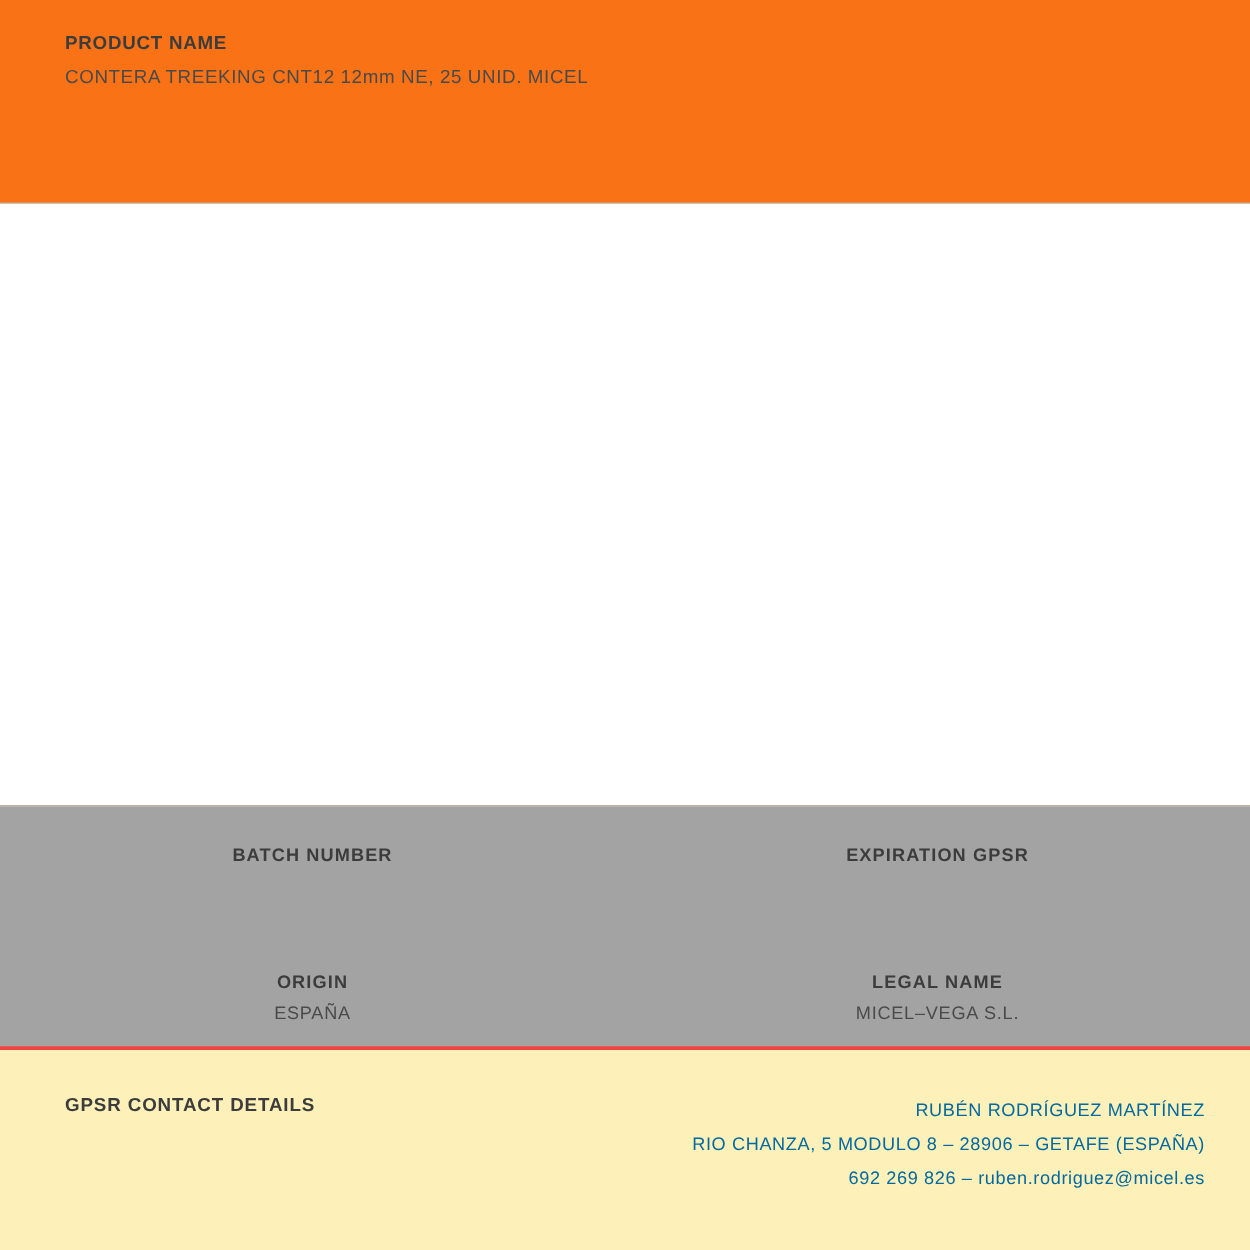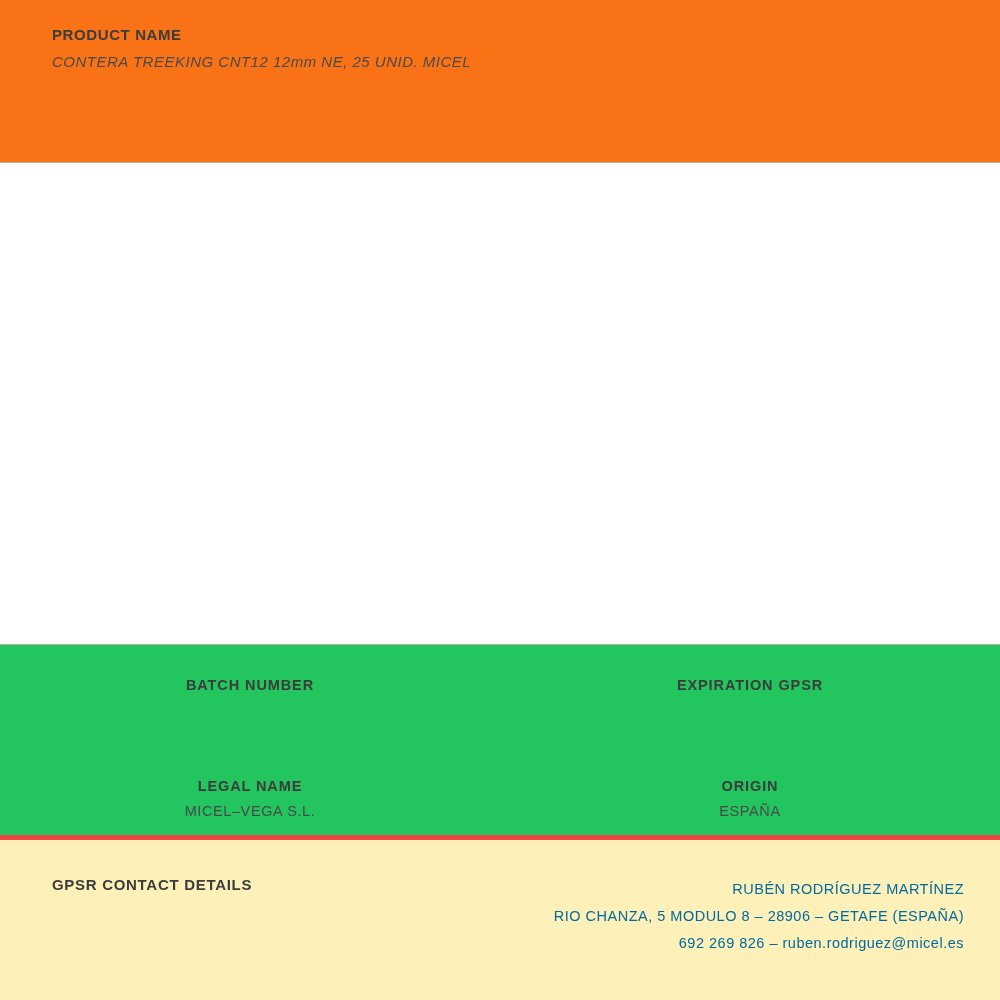--- a/index.html
+++ b/index.html
@@ -36,42 +36,41 @@
     letter-spacing: 0.6px;
     color: #3c3c3c;
     margin: 0 0 10px 0;
   }
   .field-value {
     font-size: 15px;
     letter-spacing: 0.5px;
     color: #4a4a4a;
     margin: 0 0 0 0;
     font-weight: normal;
-    font-style: italic;
   }
   .field-group {
     margin-bottom: 28px;
   }
   .field-group.last {
     margin-bottom: 0;
   }
 
   
   .middle-block {
     background: #ffffff;
     flex: 1 1 auto;
     border-bottom: 1px solid #b9b2a0;
   }
 
   
   .lower-block {
-    background: #22c55e;
+    background: #a3a3a3;
     height: 195px;
     box-sizing: border-box;
-    border-bottom: 5px solid #ef4444;
+    border-bottom: 3px solid #ef4444;
     position: relative;
   }
   .cols {
     display: flex;
     width: 100%;
   }
   .col {
     width: 50%;
     text-align: center;
     box-sizing: border-box;
@@ -145,26 +144,26 @@
         <div class="col-label">BATCH NUMBER</div>
         <div class="col-value"></div>
       </div>
       <div class="col">
         <div class="col-label">EXPIRATION GPSR</div>
         <div class="col-value"></div>
       </div>
     </div>
     <div class="cols row-b">
       <div class="col">
+        <div class="col-label">ORIGIN</div>
+        <div class="col-value">ESPAÑA</div>
+      </div>
+      <div class="col">
         <div class="col-label">LEGAL NAME</div>
         <div class="col-value">MICEL–VEGA S.L.</div>
-      </div>
-      <div class="col">
-        <div class="col-label">ORIGIN</div>
-        <div class="col-value">ESPAÑA</div>
       </div>
     </div>
   </div>
 
   <div class="footer">
     <div class="footer-title">GPSR CONTACT DETAILS</div>
     <div class="footer-contact">
       <div>RUBÉN RODRÍGUEZ MARTÍNEZ</div>
       <div>RIO CHANZA, 5 MODULO 8 – 28906 – GETAFE (ESPAÑA)</div>
       <div>692 269 826 – ruben.rodriguez@micel.es</div>

